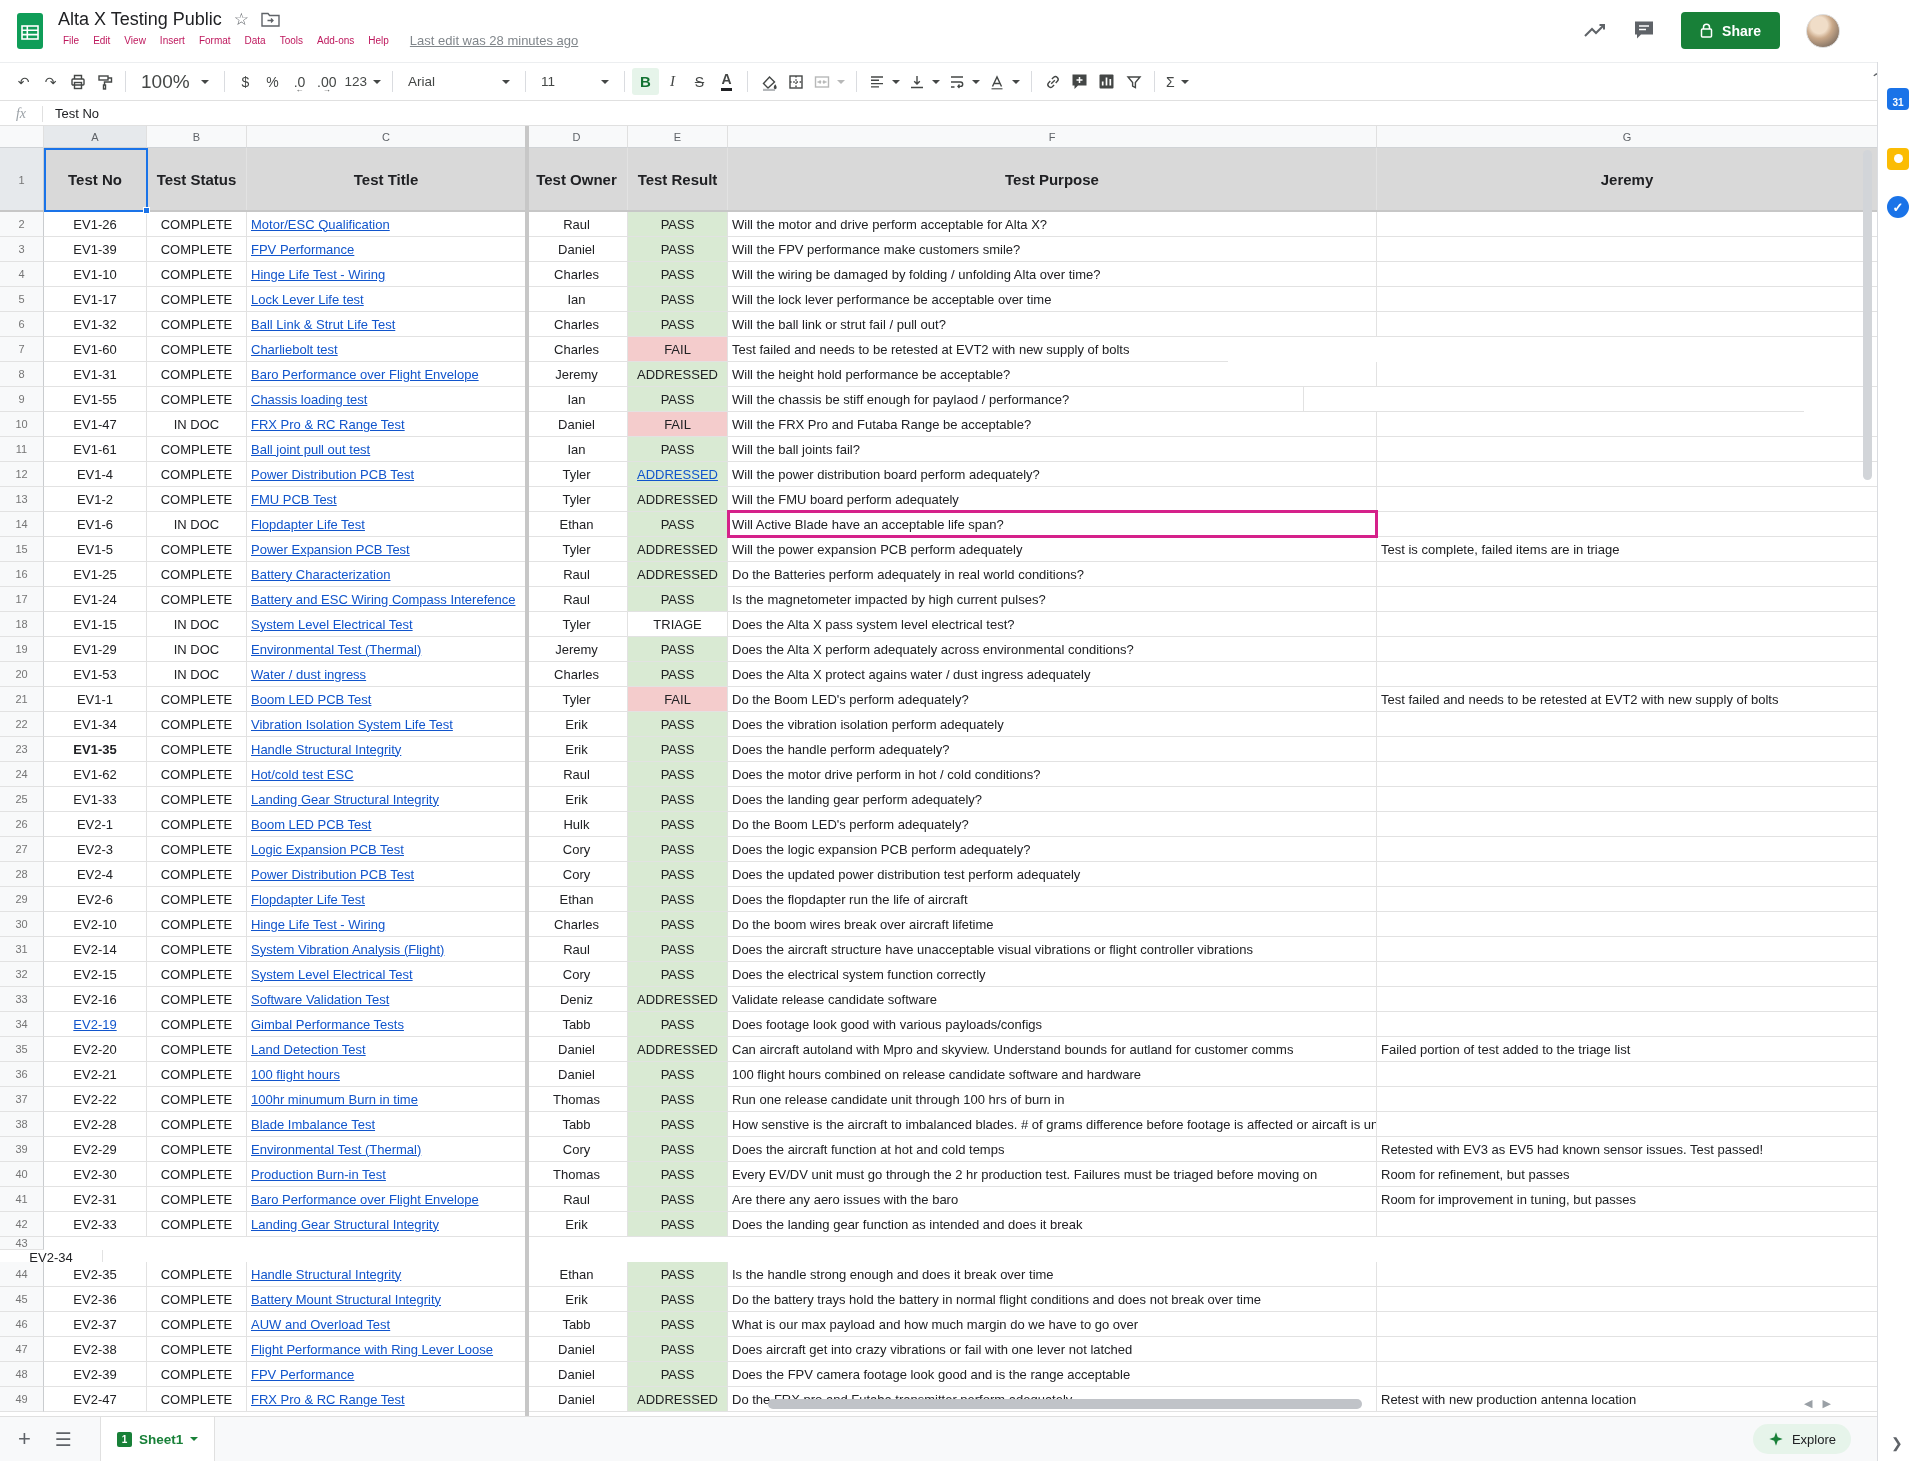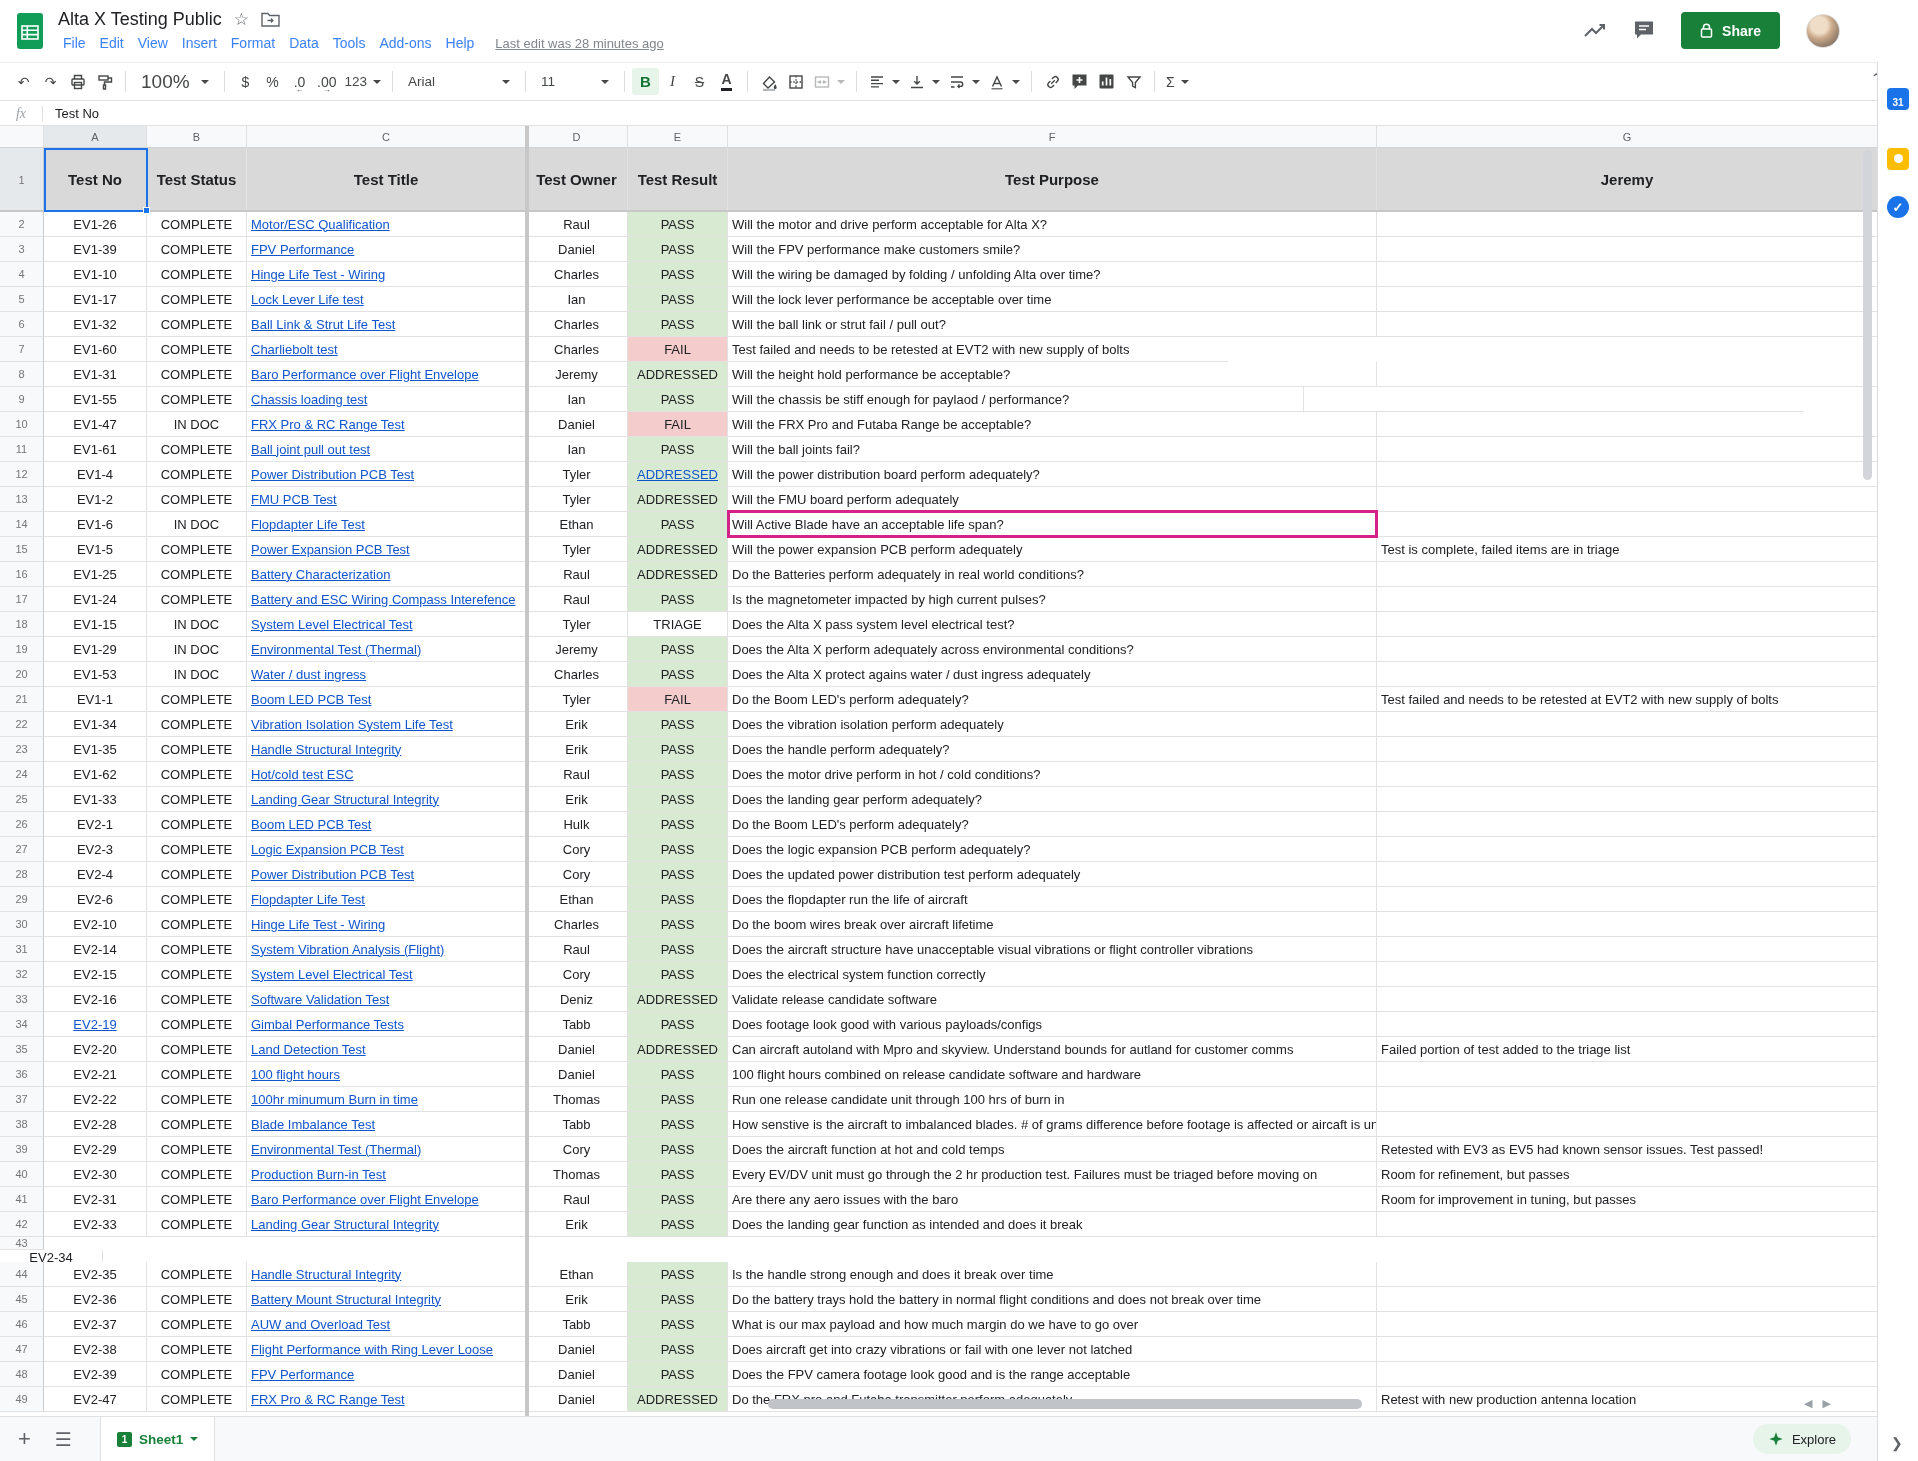--- a/index.html
+++ b/index.html
@@ -7,21 +7,21 @@
   #app { position:relative; width:1918px; height:1461px; background:#fff; overflow:hidden;
          font-family:"Liberation Sans", sans-serif; color:#202124; }
 
   
   #titlebar { position:absolute; left:0; top:0; width:1918px; height:62px; background:#fff; }
   #logo { position:absolute; left:16px; top:12px; width:28px; height:38px; }
   #title-row { position:absolute; left:58px; top:6px; height:26px; display:flex; align-items:center; gap:12px; }
   #doc-title { font-size:18px; color:#202124; white-space:nowrap; }
   .tb-ico { color:#5f6368; font-size:17px; line-height:1; cursor:pointer; }
   #menubar { position:absolute; left:56px; top:32px; display:flex; align-items:center; }
-  .menu-item { font-size:14px; color:#3b82f6; padding:3px 7px; border-radius:3px; cursor:pointer; }
+  .menu-item { font-size:10px; color:#be185d; padding:3px 7px; border-radius:3px; cursor:pointer; }
   #last-edit { font-size:13px; color:#80868b; text-decoration:underline; margin-left:14px; cursor:pointer; white-space:nowrap; }
   #tb-right { position:absolute; right:78px; top:12px; display:flex; align-items:center; gap:26px; }
   #share-btn { display:flex; align-items:center; gap:9px; background:#188038; color:#fff; font-size:14px;
                font-weight:bold; border-radius:4px; height:37px; padding:0 19px; cursor:pointer; }
   #avatar { width:34px; height:34px; border-radius:50%;
             background:radial-gradient(circle at 38% 32%, #f0ddc8 0 28%, #caa98a 45%, #8d7a6a 75%, #5f564e);
             border:1px solid #ddd; cursor:pointer; }
 
   
   #toolbar { position:absolute; left:0; top:62px; width:1877px; height:39px; background:#fff;
@@ -607,21 +607,21 @@
         <div class="c left" style="width: 279px;">
           <div class="link">Vibration Isolation System Life Test</div>
         </div>
         <div class="c" style="width: 102px;">Erik</div>
         <div class="c res-green" style="width: 100px;">PASS</div>
         <div class="c left" style="width: 649px;">Does the vibration isolation perform adequately</div>
         <div class="c left" style="width: 500px; border-right: none;"></div>
       </div>
       <div class="row" style="height: 25px;">
         <div class="gut">23</div>
-        <div class="c" style="width: 103px;">EV1-35</div>
+        <div class="c" style="width: 103px; font-weight: bold;">EV1-35</div>
         <div class="c" style="width: 100px;">COMPLETE</div>
         <div class="c left" style="width: 279px;">
           <div class="link">Handle Structural Integrity</div>
         </div>
         <div class="c" style="width: 102px;">Erik</div>
         <div class="c res-green" style="width: 100px;">PASS</div>
         <div class="c left" style="width: 649px;">Does the handle perform adequately?</div>
         <div class="c left" style="width: 500px; border-right: none;"></div>
       </div>
       <div class="row" style="height: 25px;">

